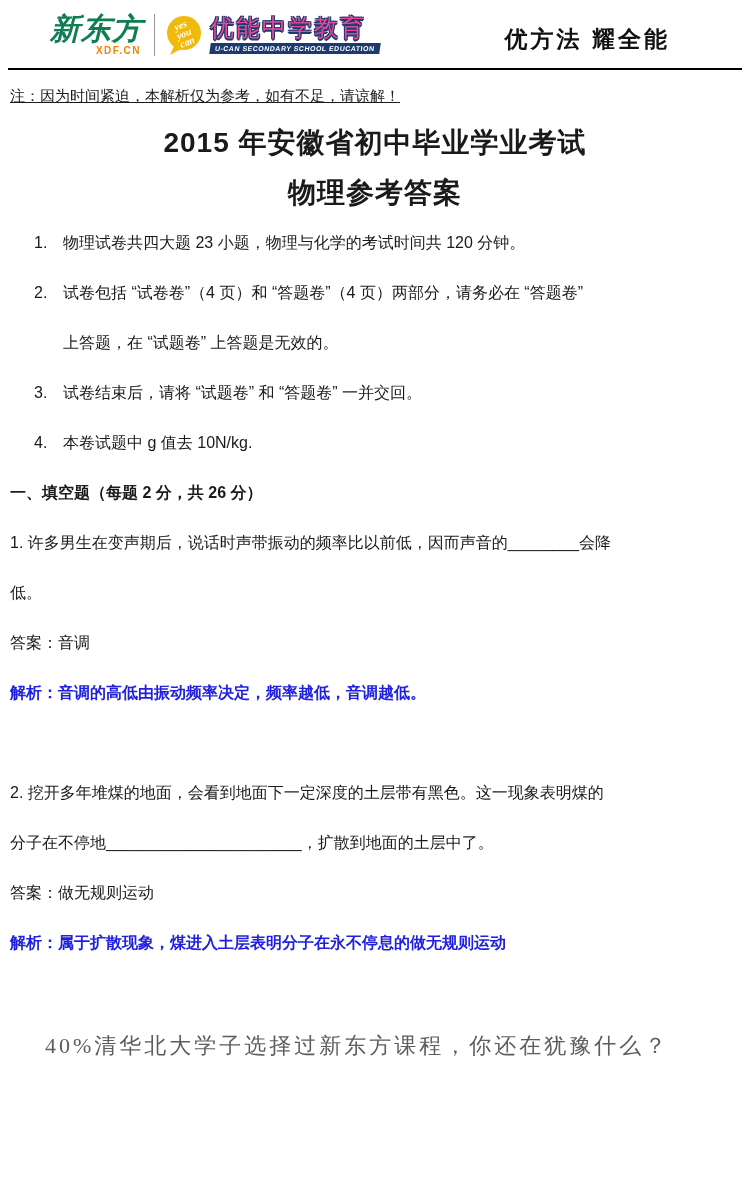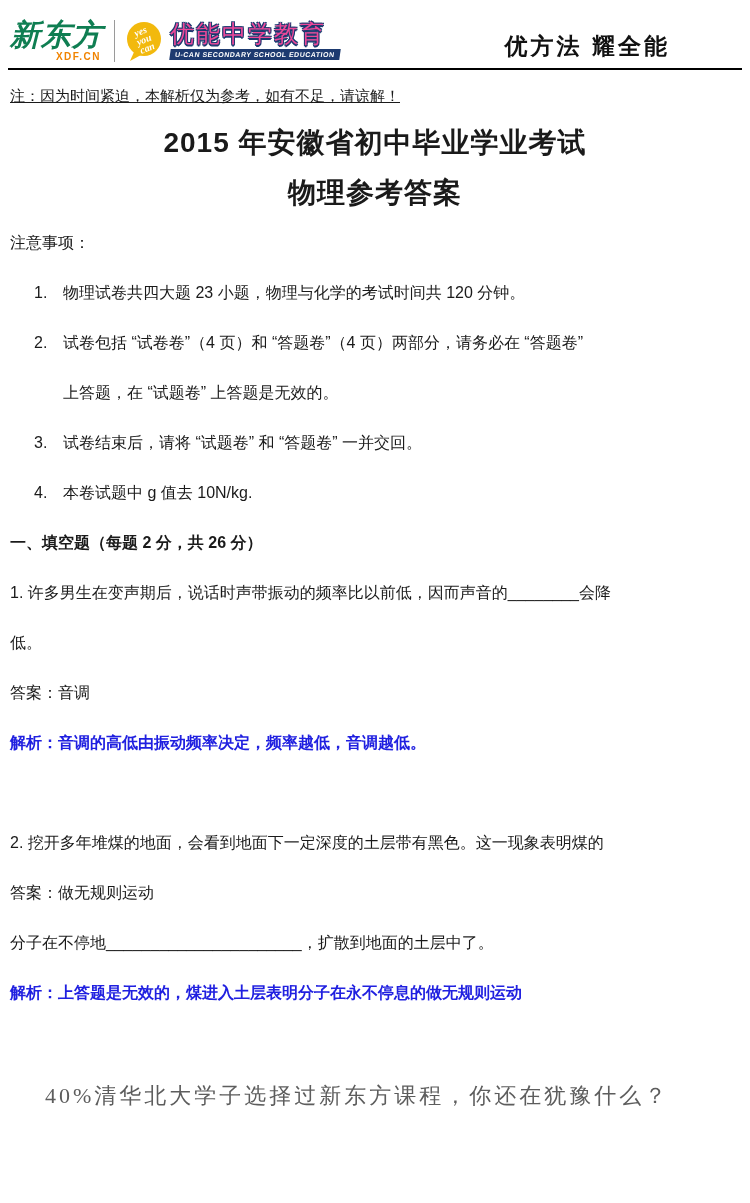--- a/index.html
+++ b/index.html
@@ -4,21 +4,21 @@
 <style>
   html,body{margin:0;padding:0;}
   body{
     width:750px;height:1203px;overflow:hidden;background:#ffffff;
     font-family:"Liberation Sans","DejaVu Sans",sans-serif;
     color:#1a1a1a;
   }
   .page{padding:0 10px;position:relative;}
 
   
-  .header{display:flex;align-items:flex-end;padding-top:8px;height:54px;}
+  .header{display:flex;align-items:center;padding-top:8px;height:54px;margin-left:40px;}
   .logo{display:flex;align-items:center;}
   .brand-block{display:flex;flex-direction:column;align-items:flex-end;line-height:1;}
   .brand-cn{font-size:30px;font-weight:900;font-style:italic;color:#0f7e52;letter-spacing:1px;}
   .brand-url{font-size:10px;font-weight:800;color:#f08300;letter-spacing:1.5px;margin-top:2px;margin-right:2px;}
   .logo-divider{width:1px;height:42px;background:#9a9a9a;margin:0 9px 0 11px;}
   .bubble-icon{margin-right:6px;}
   .division-block{display:flex;flex-direction:column;line-height:1;}
   .division-cn{font-size:24px;font-weight:400;color:#ec4899;letter-spacing:2px;
     text-shadow:-1px -1px 0 #1d3a70,1px -1px 0 #1d3a70,-1px 1px 0 #1d3a70,1px 1px 0 #1d3a70,0 2px 0 #1d3a70;}
   .division-en{margin-top:3px;align-self:flex-start;background:#1d3a70;color:#ffffff;
@@ -75,21 +75,20 @@
 
   <hr class="rule">
 
   <div class="note">注：因为时间紧迫，本解析仅为参考，如有不足，请谅解！</div>
 
   <div class="titles">
     <div class="title-line">2015 年安徽省初中毕业学业考试</div>
     <div class="title-line">物理参考答案</div>
   </div>
 
-  <div class="line">注意事项：</div>
 
   <div class="notice-item">
     <span class="notice-num">1.</span>
     <div class="line">物理试卷共四大题 23 小题，物理与化学的考试时间共 120 分钟。</div>
   </div>
   <div class="notice-item">
     <span class="notice-num">2.</span>
     <div class="line">试卷包括 “试卷卷”（4 页）和 “答题卷”（4 页）两部分，请务必在 “答题卷”</div>
     <div class="line">上答题，在 “试题卷” 上答题是无效的。</div>
   </div>
@@ -108,23 +107,23 @@
     <div class="line">1. 许多男生在变声期后，说话时声带振动的频率比以前低，因而声音的________会降</div>
     <div class="line">低。</div>
     <div class="line">答案：音调</div>
     <div class="line blue">解析：音调的高低由振动频率决定，频率越低，音调越低。</div>
   </div>
 
   <div class="gap"></div>
 
   <div>
     <div class="line">2. 挖开多年堆煤的地面，会看到地面下一定深度的土层带有黑色。这一现象表明煤的</div>
+    <div class="line">分子在不停地______________________，扩散到地面的土层中了。</div>
     <div class="line">答案：做无规则运动</div>
-    <div class="line">分子在不停地______________________，扩散到地面的土层中了。</div>
-    <div class="line blue">解析：上答题是无效的，煤进入土层表明分子在永不停息的做无规则运动</div>
+    <div class="line blue">解析：属于扩散现象，煤进入土层表明分子在永不停息的做无规则运动</div>
   </div>
 
   <div class="gap"></div>
 
 
   <div class="footer">40%清华北大学子选择过新东方课程，你还在犹豫什么？</div>
 
 </div>
 
 </body></html>

